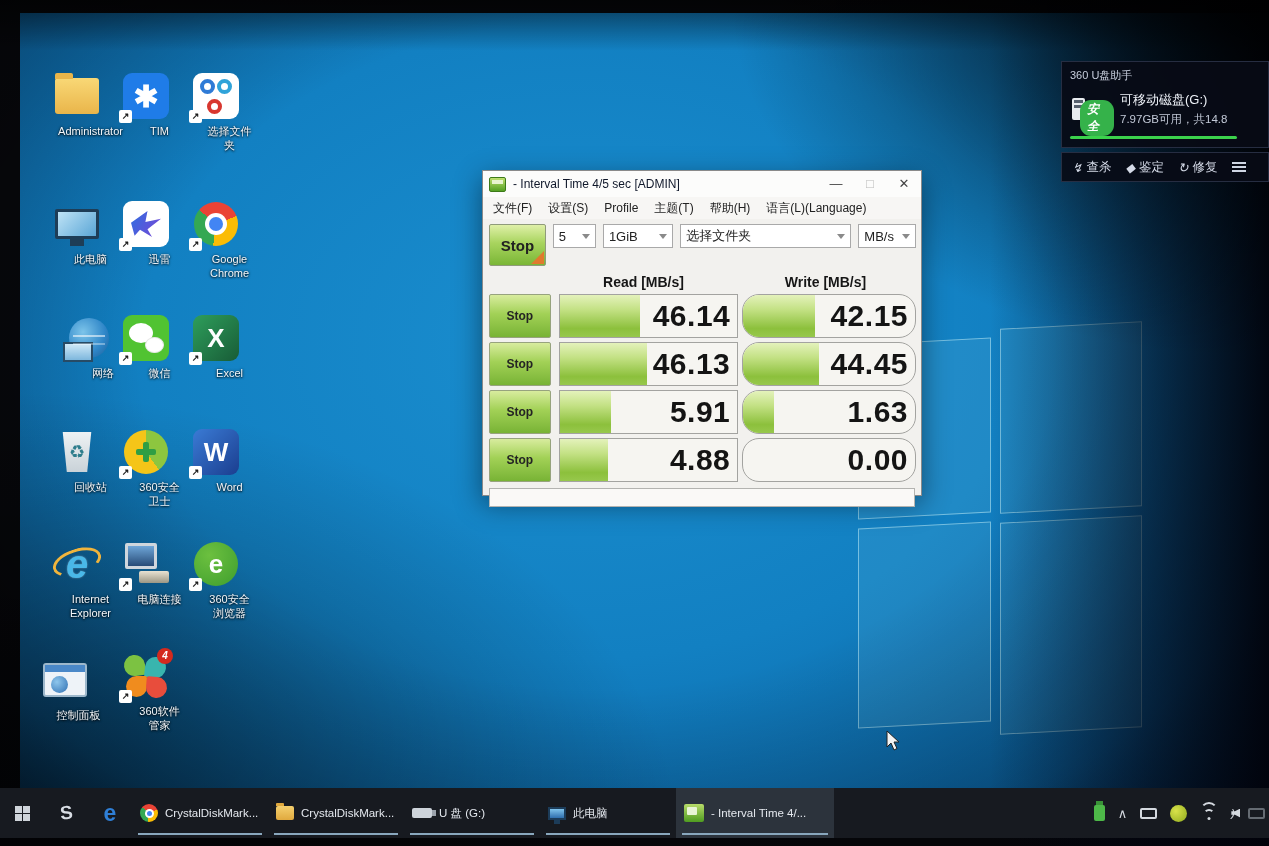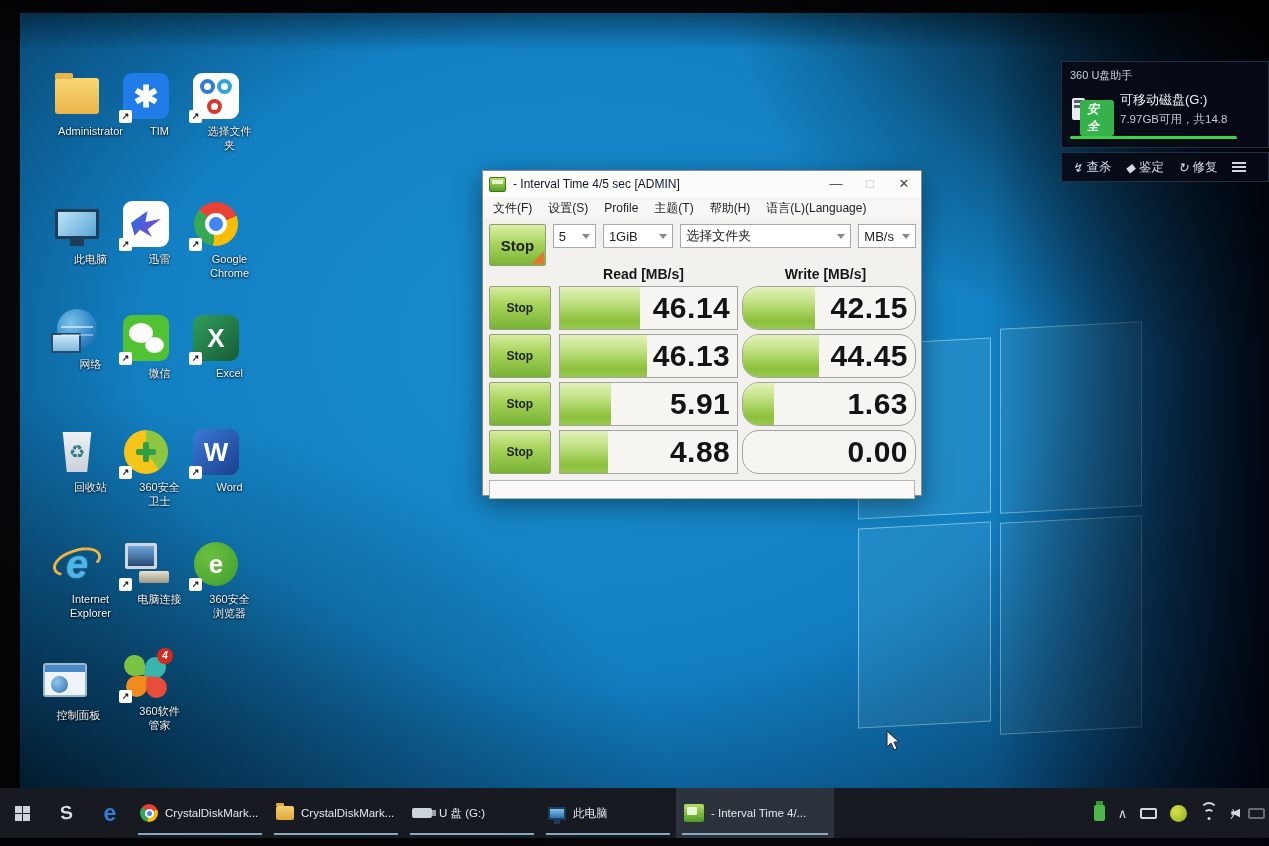--- a/index.html
+++ b/index.html
@@ -116,21 +116,21 @@
     font-size:15px; font-weight:bold; color:#222; position:relative; display:flex; align-items:center; justify-content:center; }
   .bigstop .corner { position:absolute; right:1px; bottom:1px; width:0; height:0; border-left:13px solid transparent; border-bottom:13px solid #e07a2e; }
   .dd { height:24px; margin-left:7px; background:#fff; border:1px solid #a9a9a9; display:flex; align-items:center; justify-content:space-between;
     font-size:13px; color:#222; padding:0 5px; }
   .dd .chev { width:0; height:0; border-left:4px solid transparent; border-right:4px solid transparent; border-top:5px solid #8a8a8a; margin-left:5px; }
   .dd.d-count { width:46px; }
   .dd.d-size { width:76px; }
   .dd.d-folder { width:186px; }
   .dd.d-unit { width:62px; }
 
-  .headrow { display:flex; margin-top:0; }
+  .headrow { display:flex; margin-top:8px; }
   .headrow .h { font-size:14px; font-weight:bold; color:#161616; text-align:center; }
   .headrow .h.read { width:181px; margin-left:64px; }
   .headrow .h.write { width:175px; margin-left:4px; }
 
   .trow { display:flex; margin-top:4px; height:44px; }
   .smallstop { width:62px; height:44px; background:linear-gradient(#d8ec9e,#a2d156 45%,#78b335); border:1px solid #97a37e; border-radius:2px;
     font-size:12px; font-weight:bold; color:#242424; display:flex; align-items:center; justify-content:center; }
   .cell { position:relative; height:44px; background:#f6f5f1; border:1px solid #a3a3a0; margin-left:8px; overflow:hidden; }
   .cell.read { width:181px; }
   .cell.write { width:175px; margin-left:4px;border-radius:17px; }
@@ -142,21 +142,21 @@
   
   #usbpop { position:absolute; right:0; top:22px; width:208px; z-index:20; color:#dde4ee;margin-top:39px; }
   .pop-main { background:rgba(8,11,22,0.93); border:1px solid rgba(70,80,110,0.5); padding:6px 8px 8px 8px; }
   .pop-title { font-size:11px; color:#c7cedd; }
   .pop-row { display:flex; align-items:center; margin-top:8px; }
   .usb-art { position:relative; width:44px; height:30px; flex:0 0 44px; }
   .usb-stick { position:absolute; left:2px; top:4px; width:13px; height:22px; background:#e8ecf0; border-radius:2px; }
   .usb-stick::before { content:""; position:absolute; left:2px; top:2px; width:9px; height:3px; background:#56606e; }
   .usb-stick::after { content:""; position:absolute; left:2px; top:7px; width:9px; height:3px; background:#56606e; }
   .safe-pill { position:absolute; left:10px; top:6px; background:#35b24a; color:#fff; font-size:12px; font-weight:bold;
-    padding:1px 7px; border-radius:3px; }
+    padding:1px 7px; border-radius:11px; }
   .pop-info { margin-left:6px; overflow:hidden; white-space:nowrap; }
   .pop-disk { font-size:13px; color:#eef2f8; }
   .pop-cap { font-size:11.5px; color:#c3cad8; margin-top:3px; }
   .pop-prog { margin-top:9px; height:3px; width:88%; background:#3bd24c; border-radius:2px; }
   .pop-actions { margin-top:4px; background:rgba(8,11,22,0.93); border:1px solid rgba(70,80,110,0.5);
     height:30px; display:flex; align-items:center; gap:14px; padding:0 10px; font-size:12.5px; color:#d5dbe8; white-space:nowrap; }
   .pop-actions .ai { display:flex; align-items:center; gap:4px; }
   .ham { width:14px; height:10px; border-top:2px solid #cfd6e4; border-bottom:2px solid #cfd6e4; position:relative; flex:0 0 14px; }
   .ham::after { content:""; position:absolute; left:0; right:0; top:2px; height:2px; background:#cfd6e4; }
 
@@ -259,21 +259,21 @@
       <span class="lbl">迅雷</span>
     </div>
     <div class="dicon" style="left:159px;top:186px;">
       <span class="art">
         <span class="chrome"></span>
         <span class="sc">↗</span>
       </span>
       <span class="lbl">Google Chrome</span>
     </div>
 
-    <div class="dicon" style="left:20px;top:291px;">
+    <div class="dicon" style="left:20px;top:300px;align-items:flex-end;">
       <span class="art">
         <span class="globe">
             <i class="scr"></i>
           </span>
       </span>
       <span class="lbl">网络</span>
     </div>
     <div class="dicon" style="left:89px;top:300px;">
       <span class="art">
         <span class="rsq wechat">

